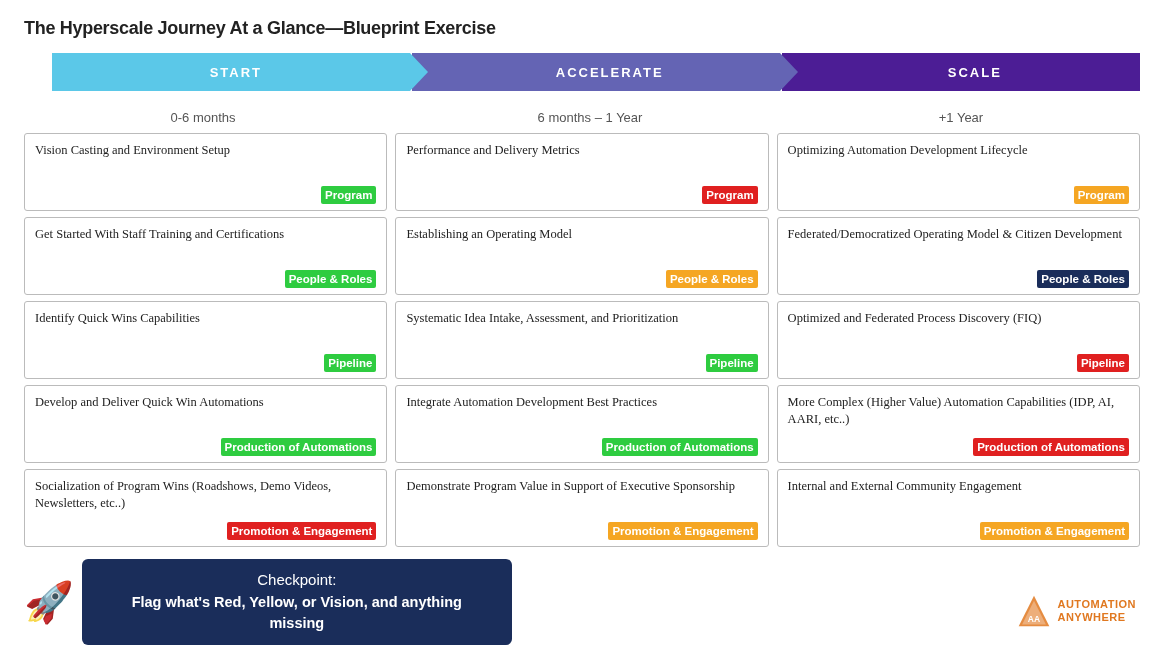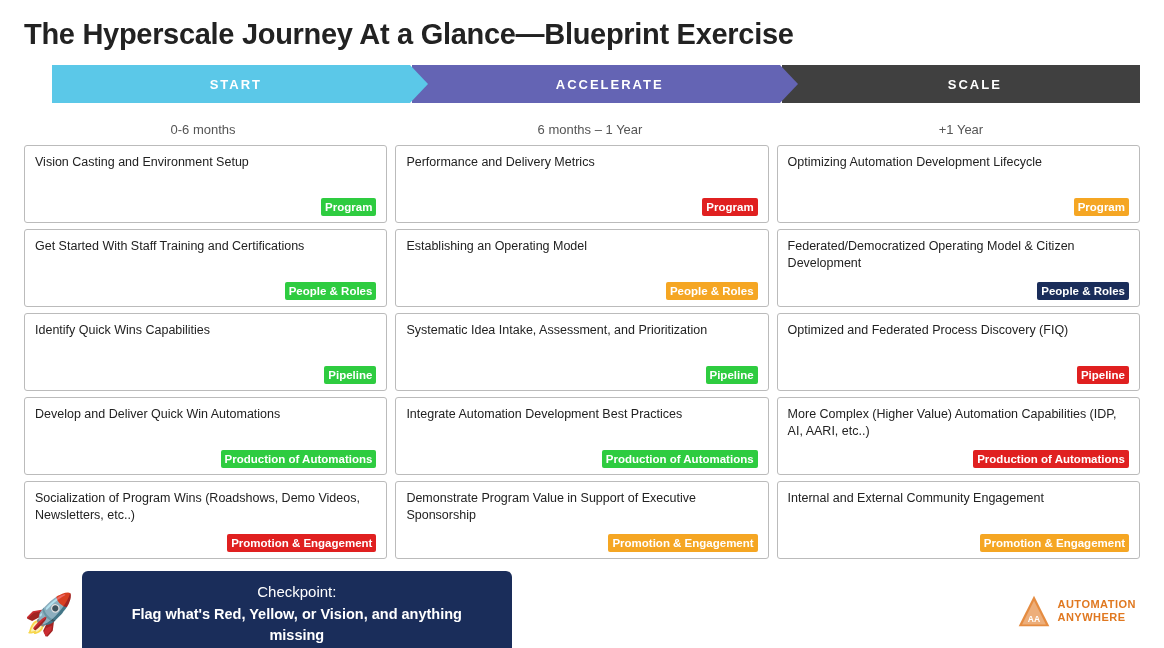--- a/index.html
+++ b/index.html
@@ -5,21 +5,21 @@
     * { box-sizing: border-box; margin: 0; padding: 0; }
     body {
       font-family: 'Segoe UI', Arial, sans-serif;
       background: #fff;
       width: 1164px;
       height: 648px;
       overflow: hidden;
       padding: 18px 24px 12px 24px;
     }
     h1 {
-      font-size: 29px;
+      font-size: 18px;
       font-weight: 700;
       color: #222;
       margin-bottom: 14px;
       letter-spacing: -0.3px;
     }
 
     
     .phase-banner {
       display: flex;
       align-items: stretch;
@@ -61,21 +61,21 @@
     .phase-accelerate {
       background: #6464b4;
       width: 380px;
       padding-left: 28px;
       margin-left: 2px;
     }
     .phase-accelerate::after {
       border-left: 18px solid #6464b4;
     }
     .phase-scale {
-      background: #404040;
+      background: #4c1d95;
       width: 370px;
       padding-left: 28px;
       margin-left: 2px;
     }
     .phase-scale::after {
       border-left: 18px solid #7b5ea7;
       display: none;
     }
 
     
@@ -115,20 +115,21 @@
       min-height: 78px;
       display: flex;
       flex-direction: column;
       justify-content: space-between;
     }
     .card-title {
       font-size: 12.5px;
       color: #222;
       line-height: 1.35;
       flex: 1;
+      font-family: Liberation Serif, serif;
     }
     .card-badge {
       display: inline-block;
       padding: 3px 4px;
       border-radius: 2px;
       font-size: 11.5px;
       font-weight: 600;
       color: #fff;
       text-align: center;
       margin-top: 5px;

